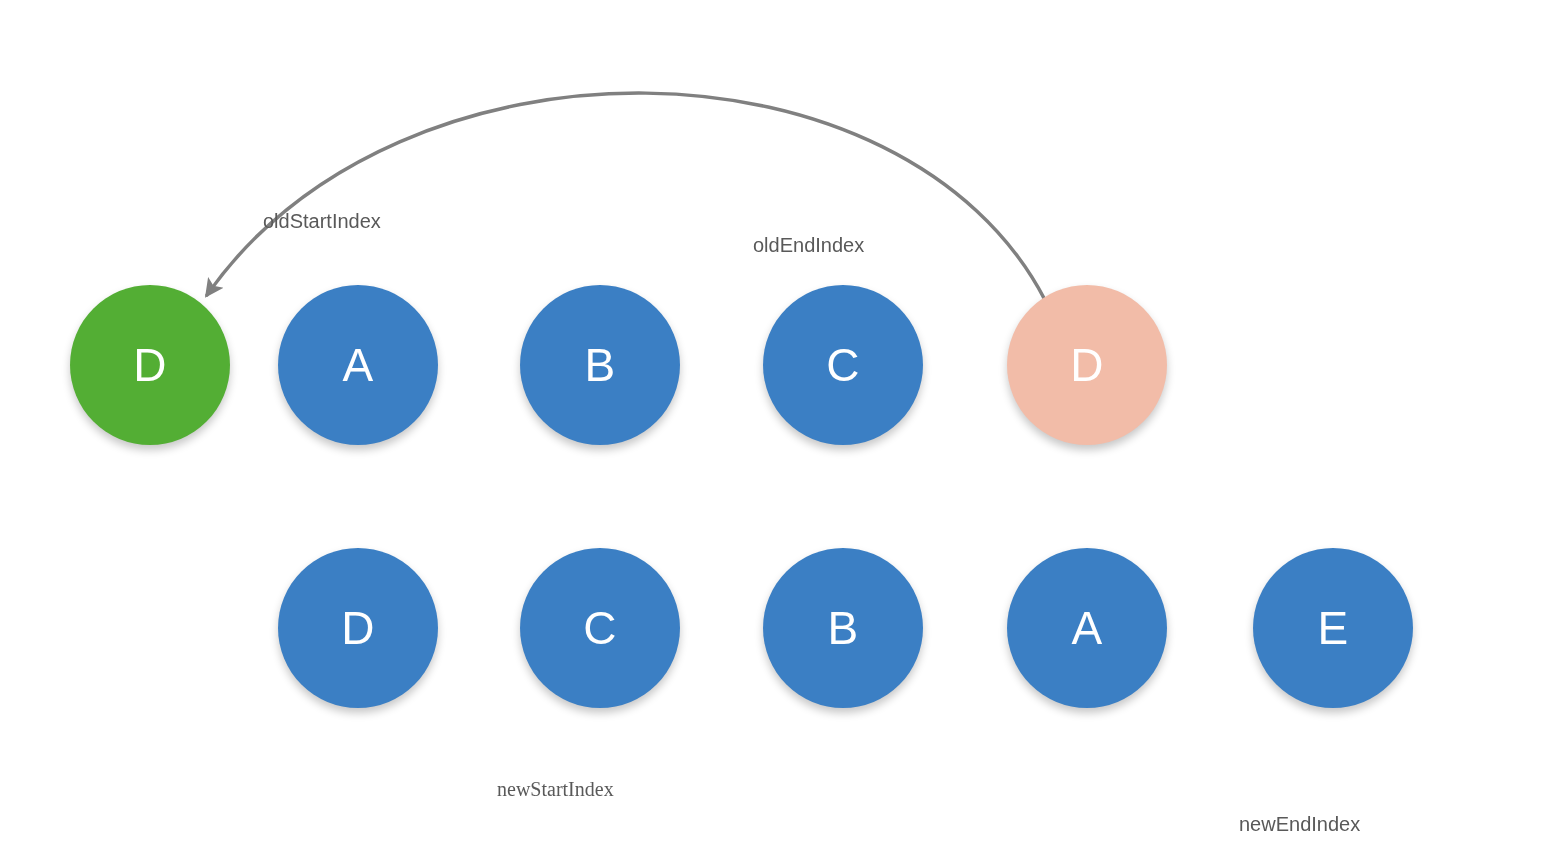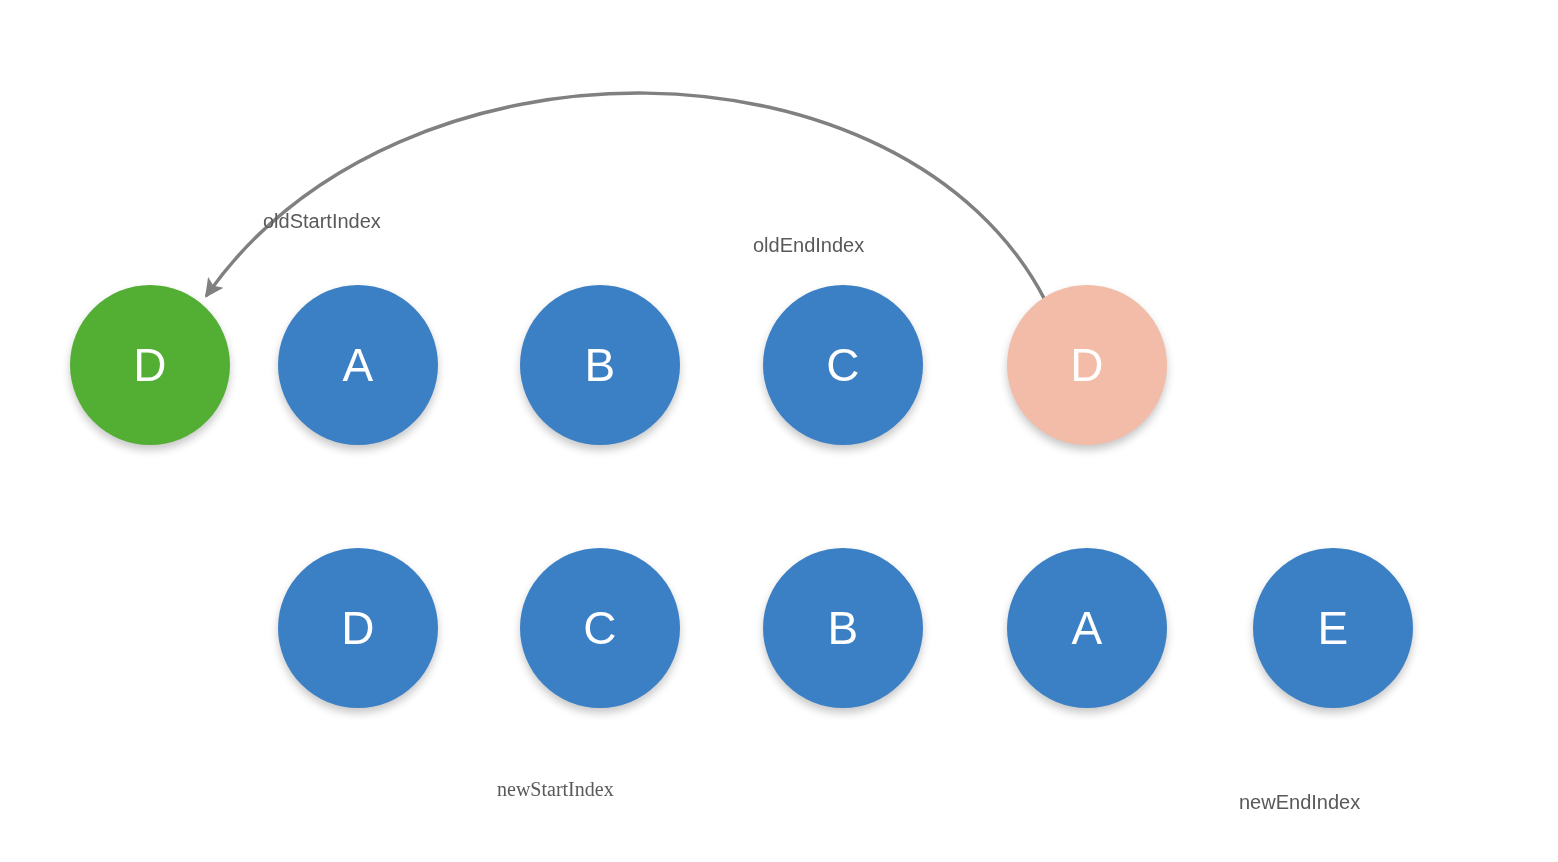--- a/index.html
+++ b/index.html
@@ -116,15 +116,15 @@
   <div class="node" style="left:1253px; top:548px; background:#3B7FC4;">
     <span class="node-label">E</span>
   </div>
 
   <div class="index-label" style="left:263px; top:211px;">oldStartIndex</div>
 
   <div class="index-label" style="left:753px; top:223px;margin-top:12px;">oldEndIndex</div>
 
   <div class="index-label" style="left:497px; top:779px;font-family:Liberation Serif, serif;">newStartIndex</div>
 
-  <div class="index-label" style="left:1239px; top:792px;">newEndIndex</div>
+  <div class="index-label" style="left:1239px; top:814px;">newEndIndex</div>
 
 </div>
 
 </body></html>

